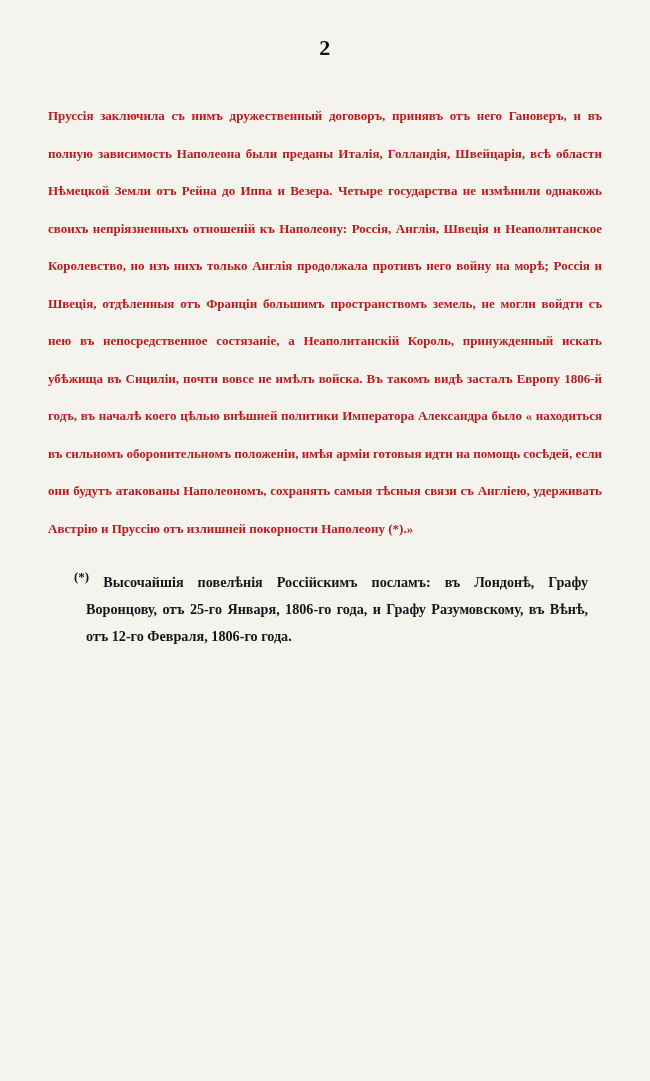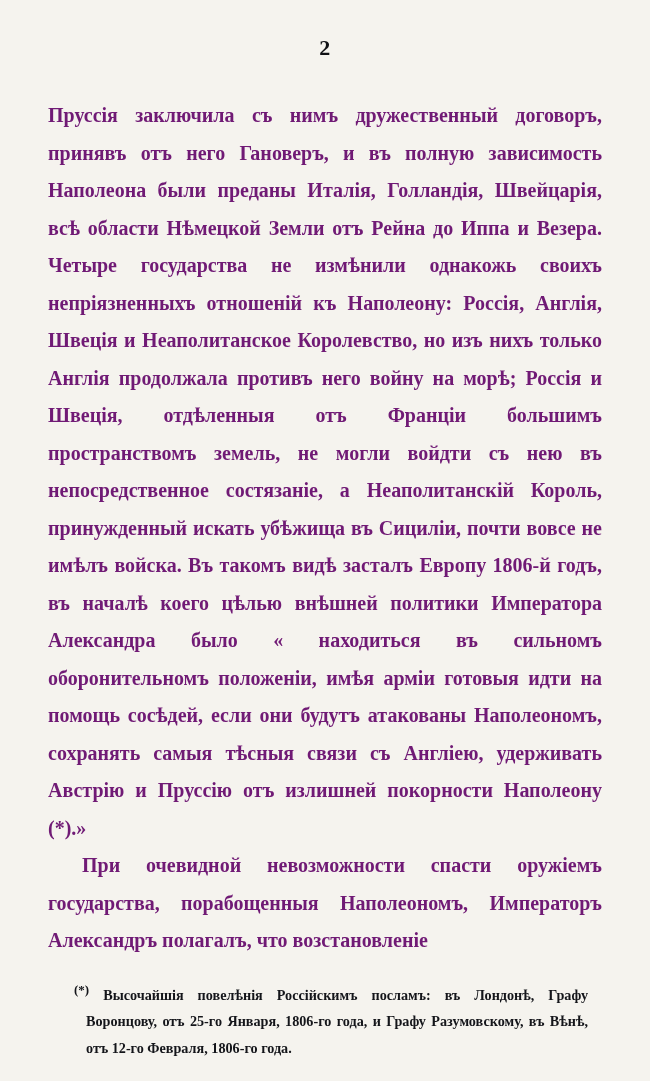--- a/index.html
+++ b/index.html
@@ -24,24 +24,24 @@
   .page-number {
     text-align: center;
     font-size: 22px;
     font-weight: 700;
     letter-spacing: 0.5px;
     padding-top: 35px;
     color: #101014;
   }
   .body-text {
     margin: 36px 48px 0 48px;
-    font-size: 20px;
+    font-size: 13px;
     line-height: 37.5px;
     text-align: justify;
-    color: #701a75;
+    color: #b91c1c;
     font-weight: 600;
   }
   .para {
     margin: 0;
     text-align: justify;
     text-justify: inter-word;
   }
   .para.indent {
     text-indent: 34px;
   }
@@ -68,20 +68,19 @@
 </style>
 </head>
 <body>
 
 <div class="page">
 
   <div class="page-number">2</div>
 
   <div class="body-text">
     <p class="para">Пруссія заключила съ нимъ дружественный договоръ, принявъ отъ него Гановеръ, и въ полную зависимость Наполеона были преданы Италія, Голландія, Швейцарія, всѣ области Нѣмецкой Земли отъ Рейна до Иппа и Везера. Четыре государства не измѣнили однакожь своихъ непріязненныхъ отношеній къ Наполеону: Россія, Англія, Швеція и Неаполитанское Королевство, но изъ нихъ только Англія продолжала противъ него войну на морѣ; Россія и Швеція, отдѣленныя отъ Франціи большимъ пространствомъ земель, не могли войдти съ нею въ непосредственное состязаніе, а Неаполитанскій Король, принужденный искать убѣжища въ Сициліи, почти вовсе не имѣлъ войска. Въ такомъ видѣ засталъ Европу 1806-й годъ, въ началѣ коего цѣлью внѣшней политики Императора Александра было « находиться въ сильномъ оборонительномъ положеніи, имѣя арміи готовыя идти на помощь сосѣдей, если они будутъ атакованы Наполеономъ, сохранять самыя тѣсныя связи съ Англіею, удерживать Австрію и Пруссію отъ излишней покорности Наполеону (*).»</p>
-    <p class="para indent">При очевидной невозможности спасти оружіемъ государства, порабощенныя Наполеономъ, Императоръ Александръ полагалъ, что возстановленіе</p>
   </div>
 
   <div class="footnotes">
     <p class="footnote"><span class="fn-marker">(*)</span><span> Высочайшія повелѣнія Россійскимъ посламъ: въ Лондонѣ, Графу Воронцову, отъ 25-го Января, 1806-го года, и Графу Разумовскому, въ Вѣнѣ, отъ 12-го Февраля, 1806-го года.</span></p>
   </div>
 
 </div>
 
 </body></html>

